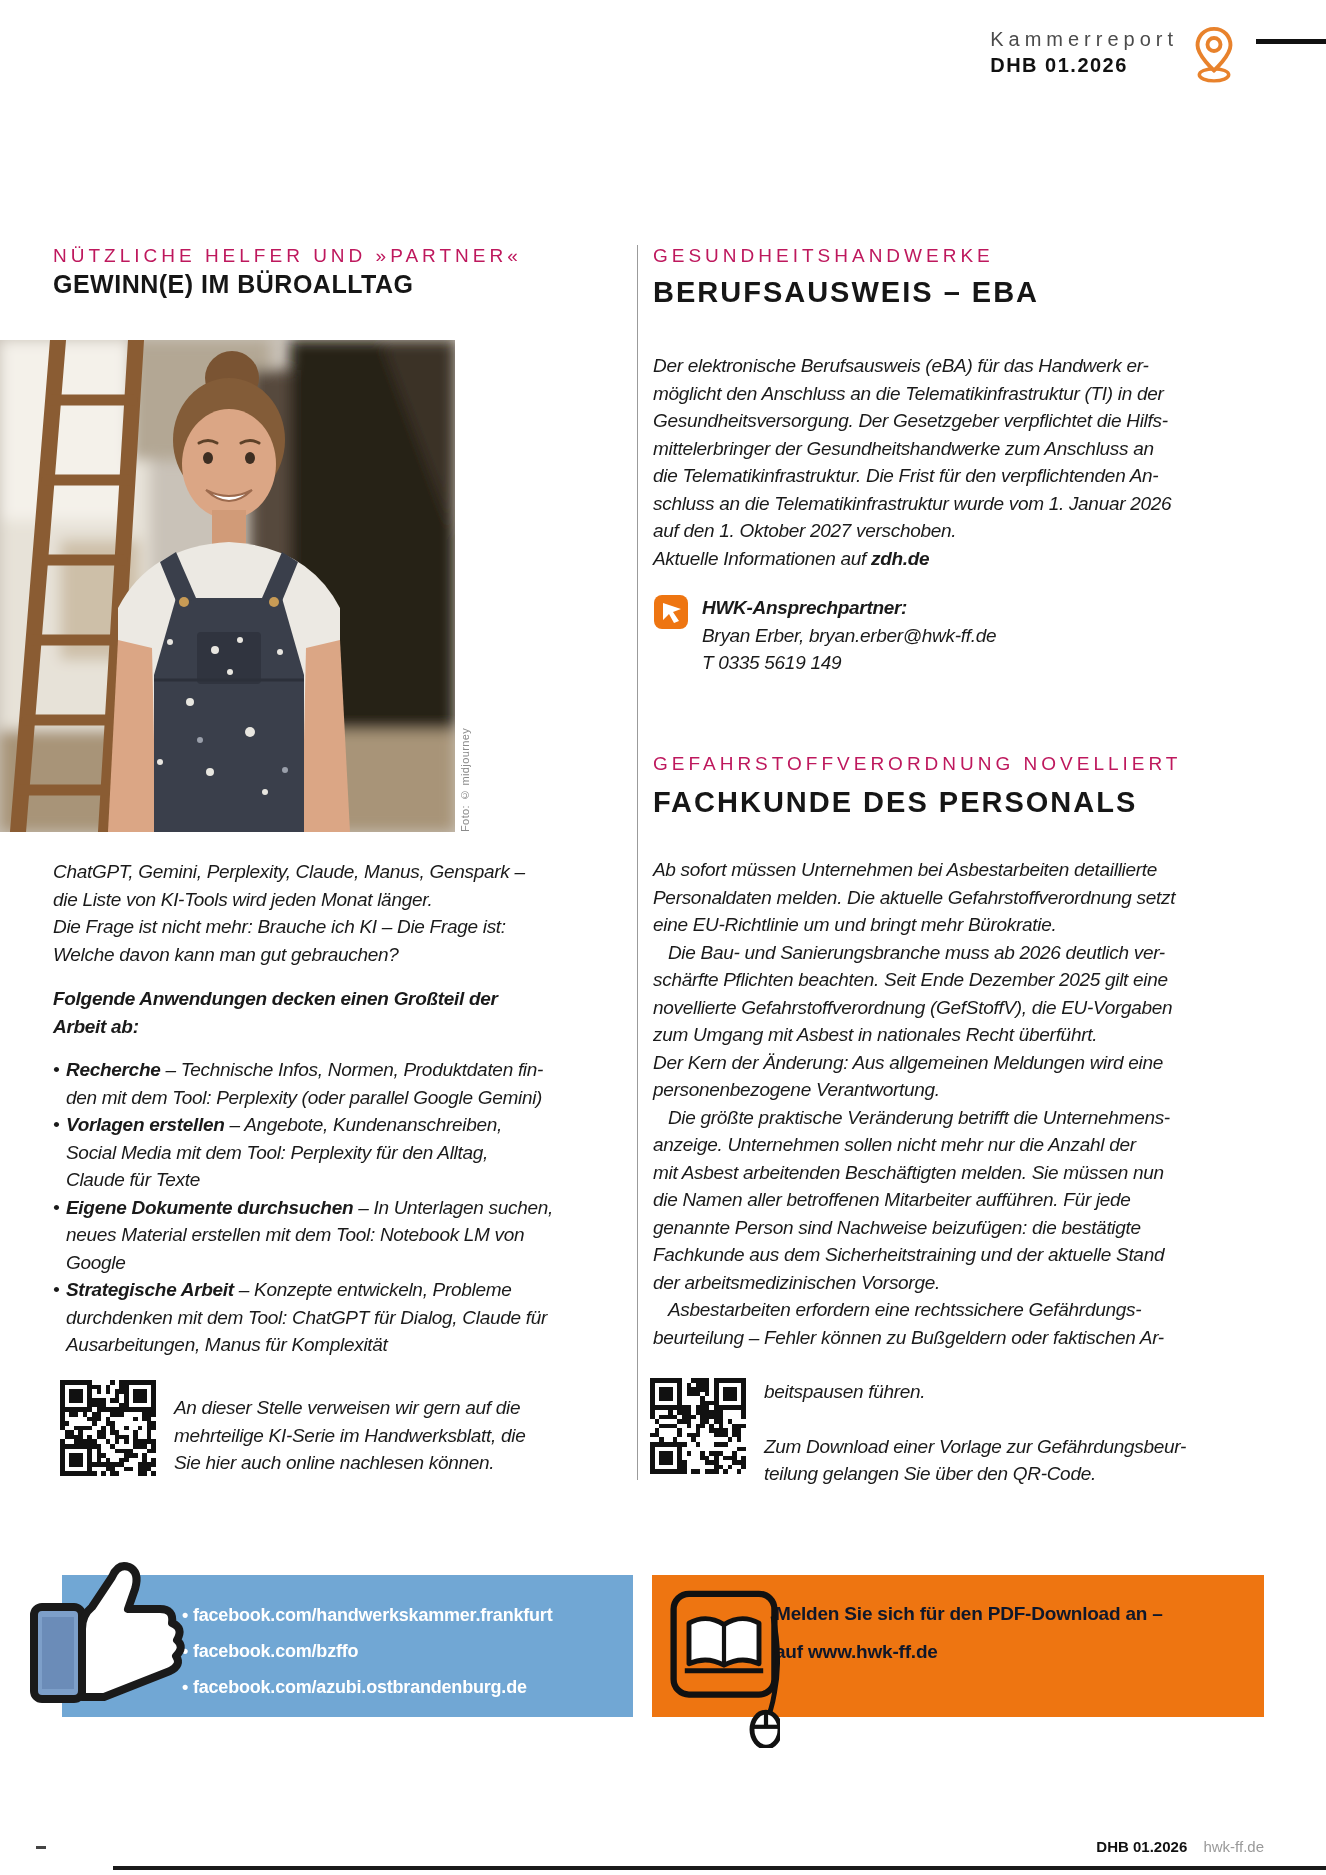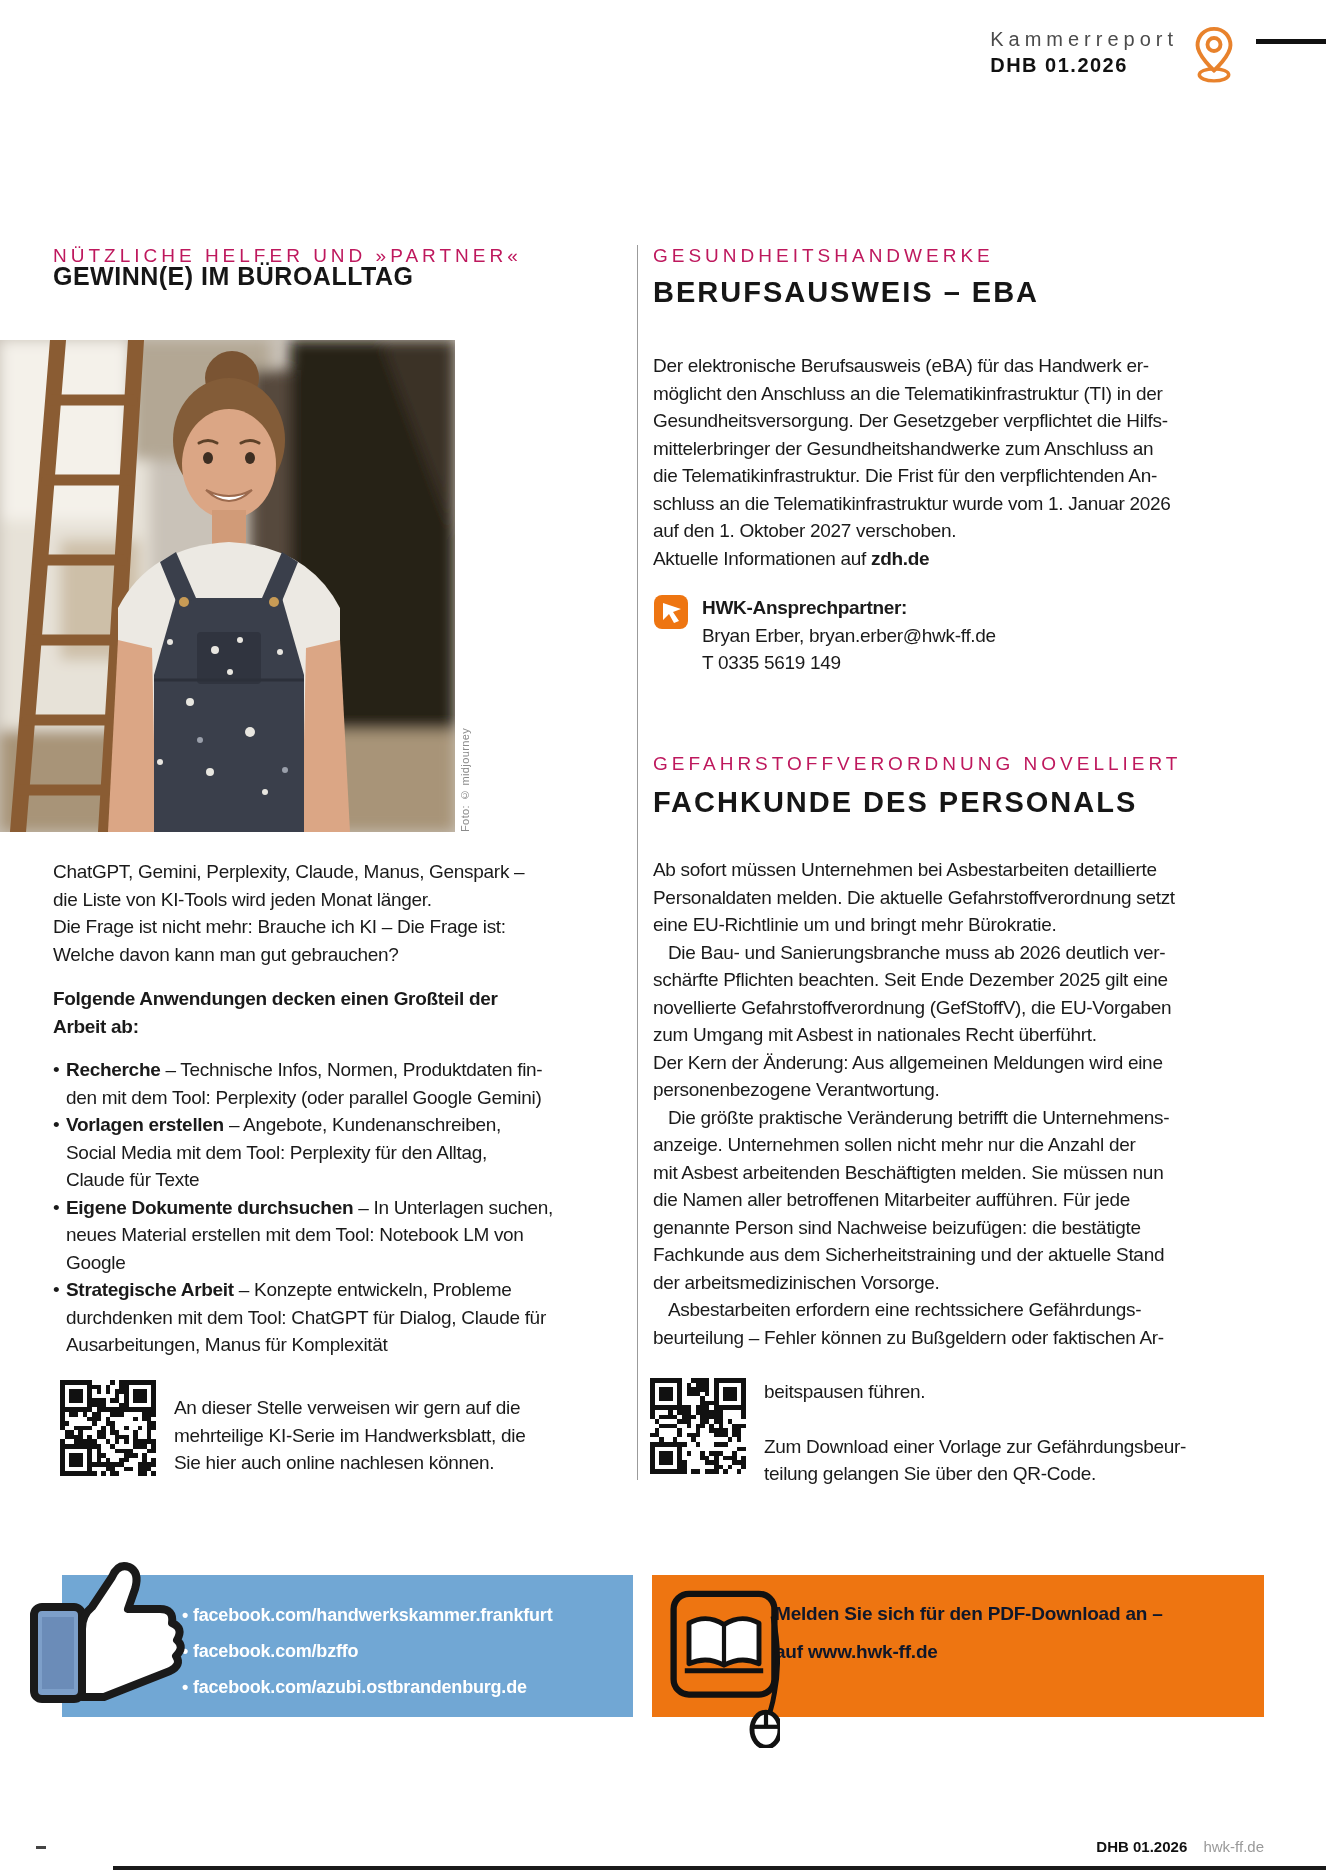--- a/index.html
+++ b/index.html
@@ -1,20 +1,20 @@
 <!DOCTYPE html>
 <html><head>
 <meta charset="utf-8">
 <style>
   html,body{margin:0;padding:0;background:#ffffff;}
   .page{position:relative;width:1326px;height:1875px;background:#fff;overflow:hidden;
         font-family:"Liberation Sans",sans-serif;color:#1a1a1a;}
   .abs{position:absolute;}
   .prewrap{white-space:pre-wrap;}
-  .body-text{font-size:19px;line-height:27.5px;letter-spacing:-0.3px;}
+  .body-text{font-size:19px;line-height:27.5px;letter-spacing:-0.3px;font-style:italic;}
   .kicker{font-size:19px;letter-spacing:4px;color:#be185d;font-weight:400;white-space:nowrap;}
   .headline{font-weight:bold;color:#161616;white-space:nowrap;}
   .headline-left{font-size:25px;letter-spacing:0.5px;}
   .headline-right{font-size:29px;letter-spacing:2px;}
   .subhead{font-weight:bold;}
   ul.bullets{list-style:none;margin:0;padding:0;}
   ul.bullets li{position:relative;padding-left:13px;white-space:pre-wrap;}
   ul.bullets li::before{content:"•";position:absolute;left:0;top:0;}
   .brand{text-align:left;}
   .brand-top{font-size:20px;letter-spacing:5px;color:#4b4b4b;}
@@ -54,21 +54,21 @@
   <svg class="abs" style="left:1188px;top:24px;" width="52" height="60" viewBox="0 0 60 68">
     <ellipse cx="30" cy="58" rx="17" ry="7" fill="none" stroke="#E8822C" stroke-width="4"></ellipse>
     <path d="M30,5 C18,5 11,14 11,24 C11,36 30,53 30,53 C30,53 49,36 49,24 C49,14 42,5 30,5 Z" fill="#ffffff" stroke="#E8822C" stroke-width="4.5"></path>
     <circle cx="30" cy="23" r="7.5" fill="none" stroke="#E8822C" stroke-width="4.5"></circle>
   </svg>
   <div class="abs" style="left:1256px;top:39px;width:70px;height:5px;background:#111;"></div>
 
   <div class="abs divider" style="left:637px;top:245px;height:1235px;"></div>
 
   <div class="abs kicker" style="left:53px;top:245px;">NÜTZLICHE HELFER UND »PARTNER«</div>
-  <div class="abs headline headline-left" style="left:53px;top:262px;">GEWINN(E) IM BÜROALLTAG</div>
+  <div class="abs headline headline-left" style="left:53px;top:270px;">GEWINN(E) IM BÜROALLTAG</div>
 
   <svg class="abs" style="left:0;top:340px;" width="455" height="492" viewBox="0 0 455 492" preserveAspectRatio="none">
     <defs>
       <filter id="pb" x="-10%" y="-10%" width="120%" height="120%">
           <feGaussianBlur stdDeviation="7"></feGaussianBlur>
         </filter>
     </defs>
     <rect width="455" height="492" fill="#c9c2b8"></rect>
     <g filter="url(#pb)">
       <rect x="0" y="0" width="150" height="492" fill="#e7e2d8"></rect>

